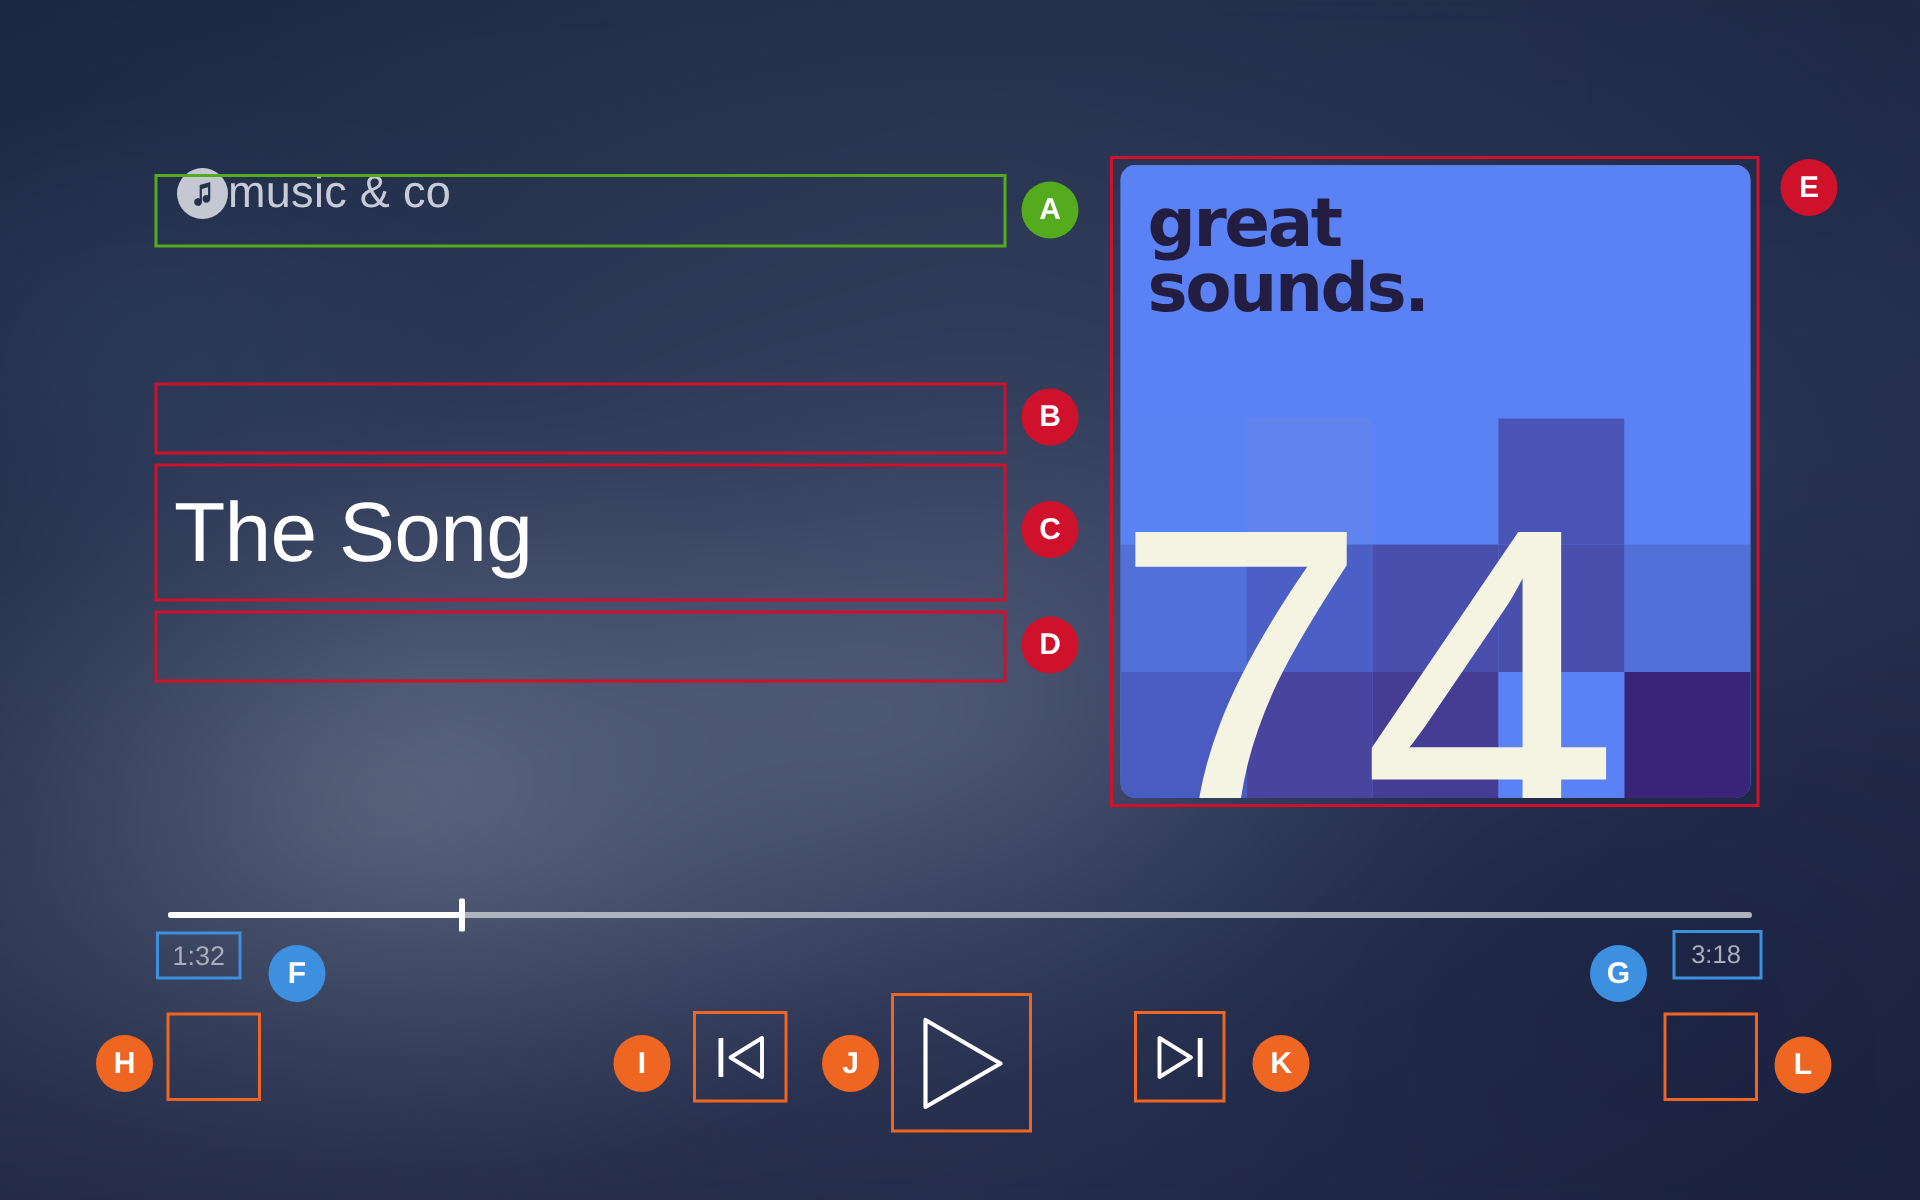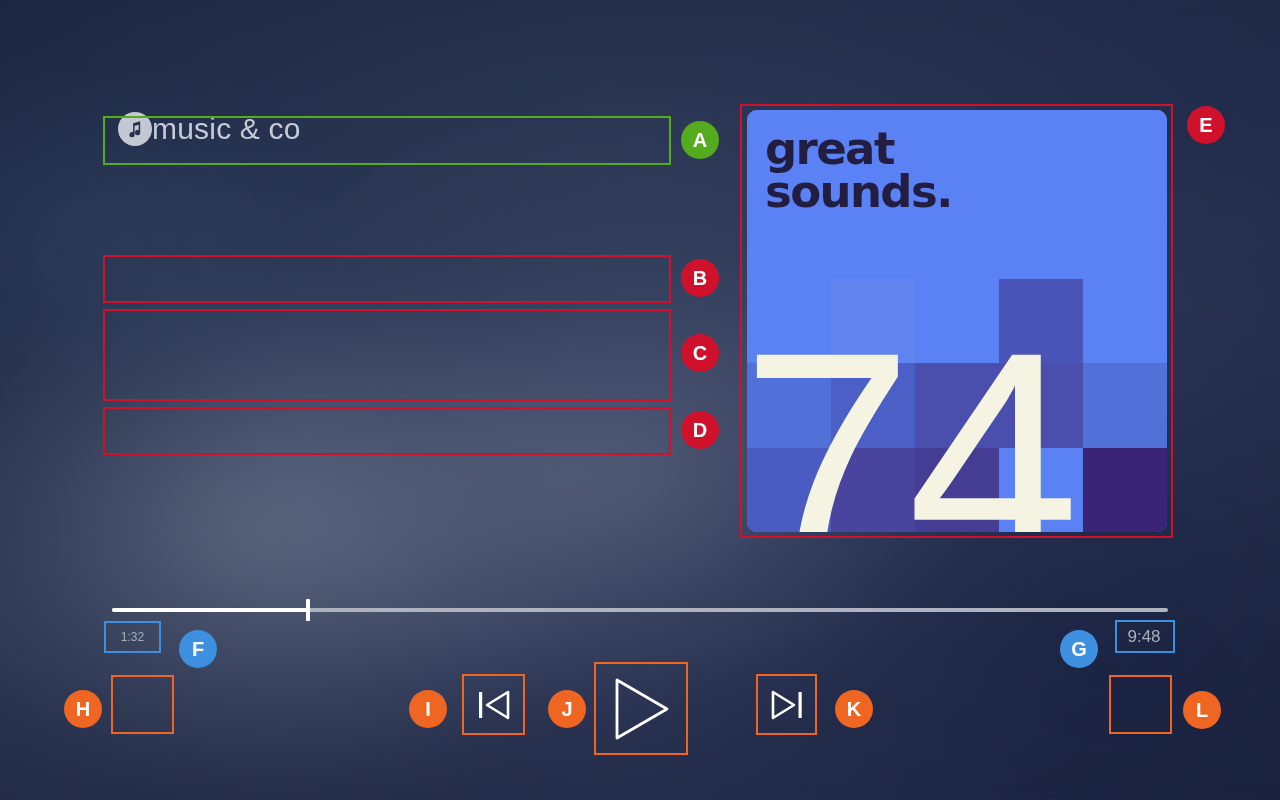--- a/index.html
+++ b/index.html
@@ -197,21 +197,21 @@
 
   .time-current {
     position: absolute;
     left: 108px;
     top: 623px;
     width: 49px;
     height: 28px;
     display: flex;
     align-items: center;
     justify-content: center;
-    font-size: 12px;
+    font-size: 18px;
     color: #a9aeb9;
   }
   .time-total {
     position: absolute;
     left: 1117px;
     top: 622px;
     width: 54px;
     height: 29px;
     display: flex;
     align-items: center;
@@ -273,20 +273,21 @@
 
   <div class="brand-row">
     <span class="brand-icon">
       <svg width="20" height="20" viewBox="0 0 20 20">
         <path d="M15.2 2.3 L8.1 4.3 L8.1 13.3 A2.6 2.6 0 1 0 9.6 15.6 L9.6 7.0 L13.7 5.8 L13.7 11.2 A2.6 2.6 0 1 0 15.2 13.5 Z" fill="#27314e"></path>
       </svg>
     </span>
     <span class="brand-name">music &amp; co</span>
   </div>
 
+  <div class="track-title">The Song</div>
 
   <div class="album-art">
     <div class="art-tiles" id="art-tiles">
         <i style="background: rgb(91, 130, 245);"></i>
         <i style="background: rgb(91, 130, 245);"></i>
         <i style="background: rgb(91, 130, 245);"></i>
         <i style="background: rgb(91, 130, 245);"></i>
         <i style="background: rgb(91, 130, 245);"></i>
         <i style="background: rgb(91, 130, 245);"></i>
         <i style="background: rgb(91, 130, 245);"></i>
@@ -316,21 +317,21 @@
     <div class="art-number">74</div>
   </div>
 
   <div class="progress-wrap">
     <div class="progress-track"></div>
     <div class="progress-fill" id="progress-fill" style="width: 18.6%;"></div>
     <div class="progress-thumb" id="progress-thumb" style="left: 18.6%;"></div>
   </div>
 
   <div class="time-current">1:32</div>
-  <div class="time-total">9:48</div>
+  <div class="time-total">3:18</div>
 
   <div class="ctrl ctrl-shuffle"></div>
 
   <div class="ctrl ctrl-prev">
     <span>
       <svg width="36" height="34" viewBox="0 0 36 34">
         <rect x="3" y="4" width="3.2" height="26" fill="#ffffff"></rect>
         <path d="M32 4 L32 30 L11 17 Z" fill="none" stroke="#ffffff" stroke-width="2.6" stroke-linejoin="round"></path>
       </svg>
     </span>

